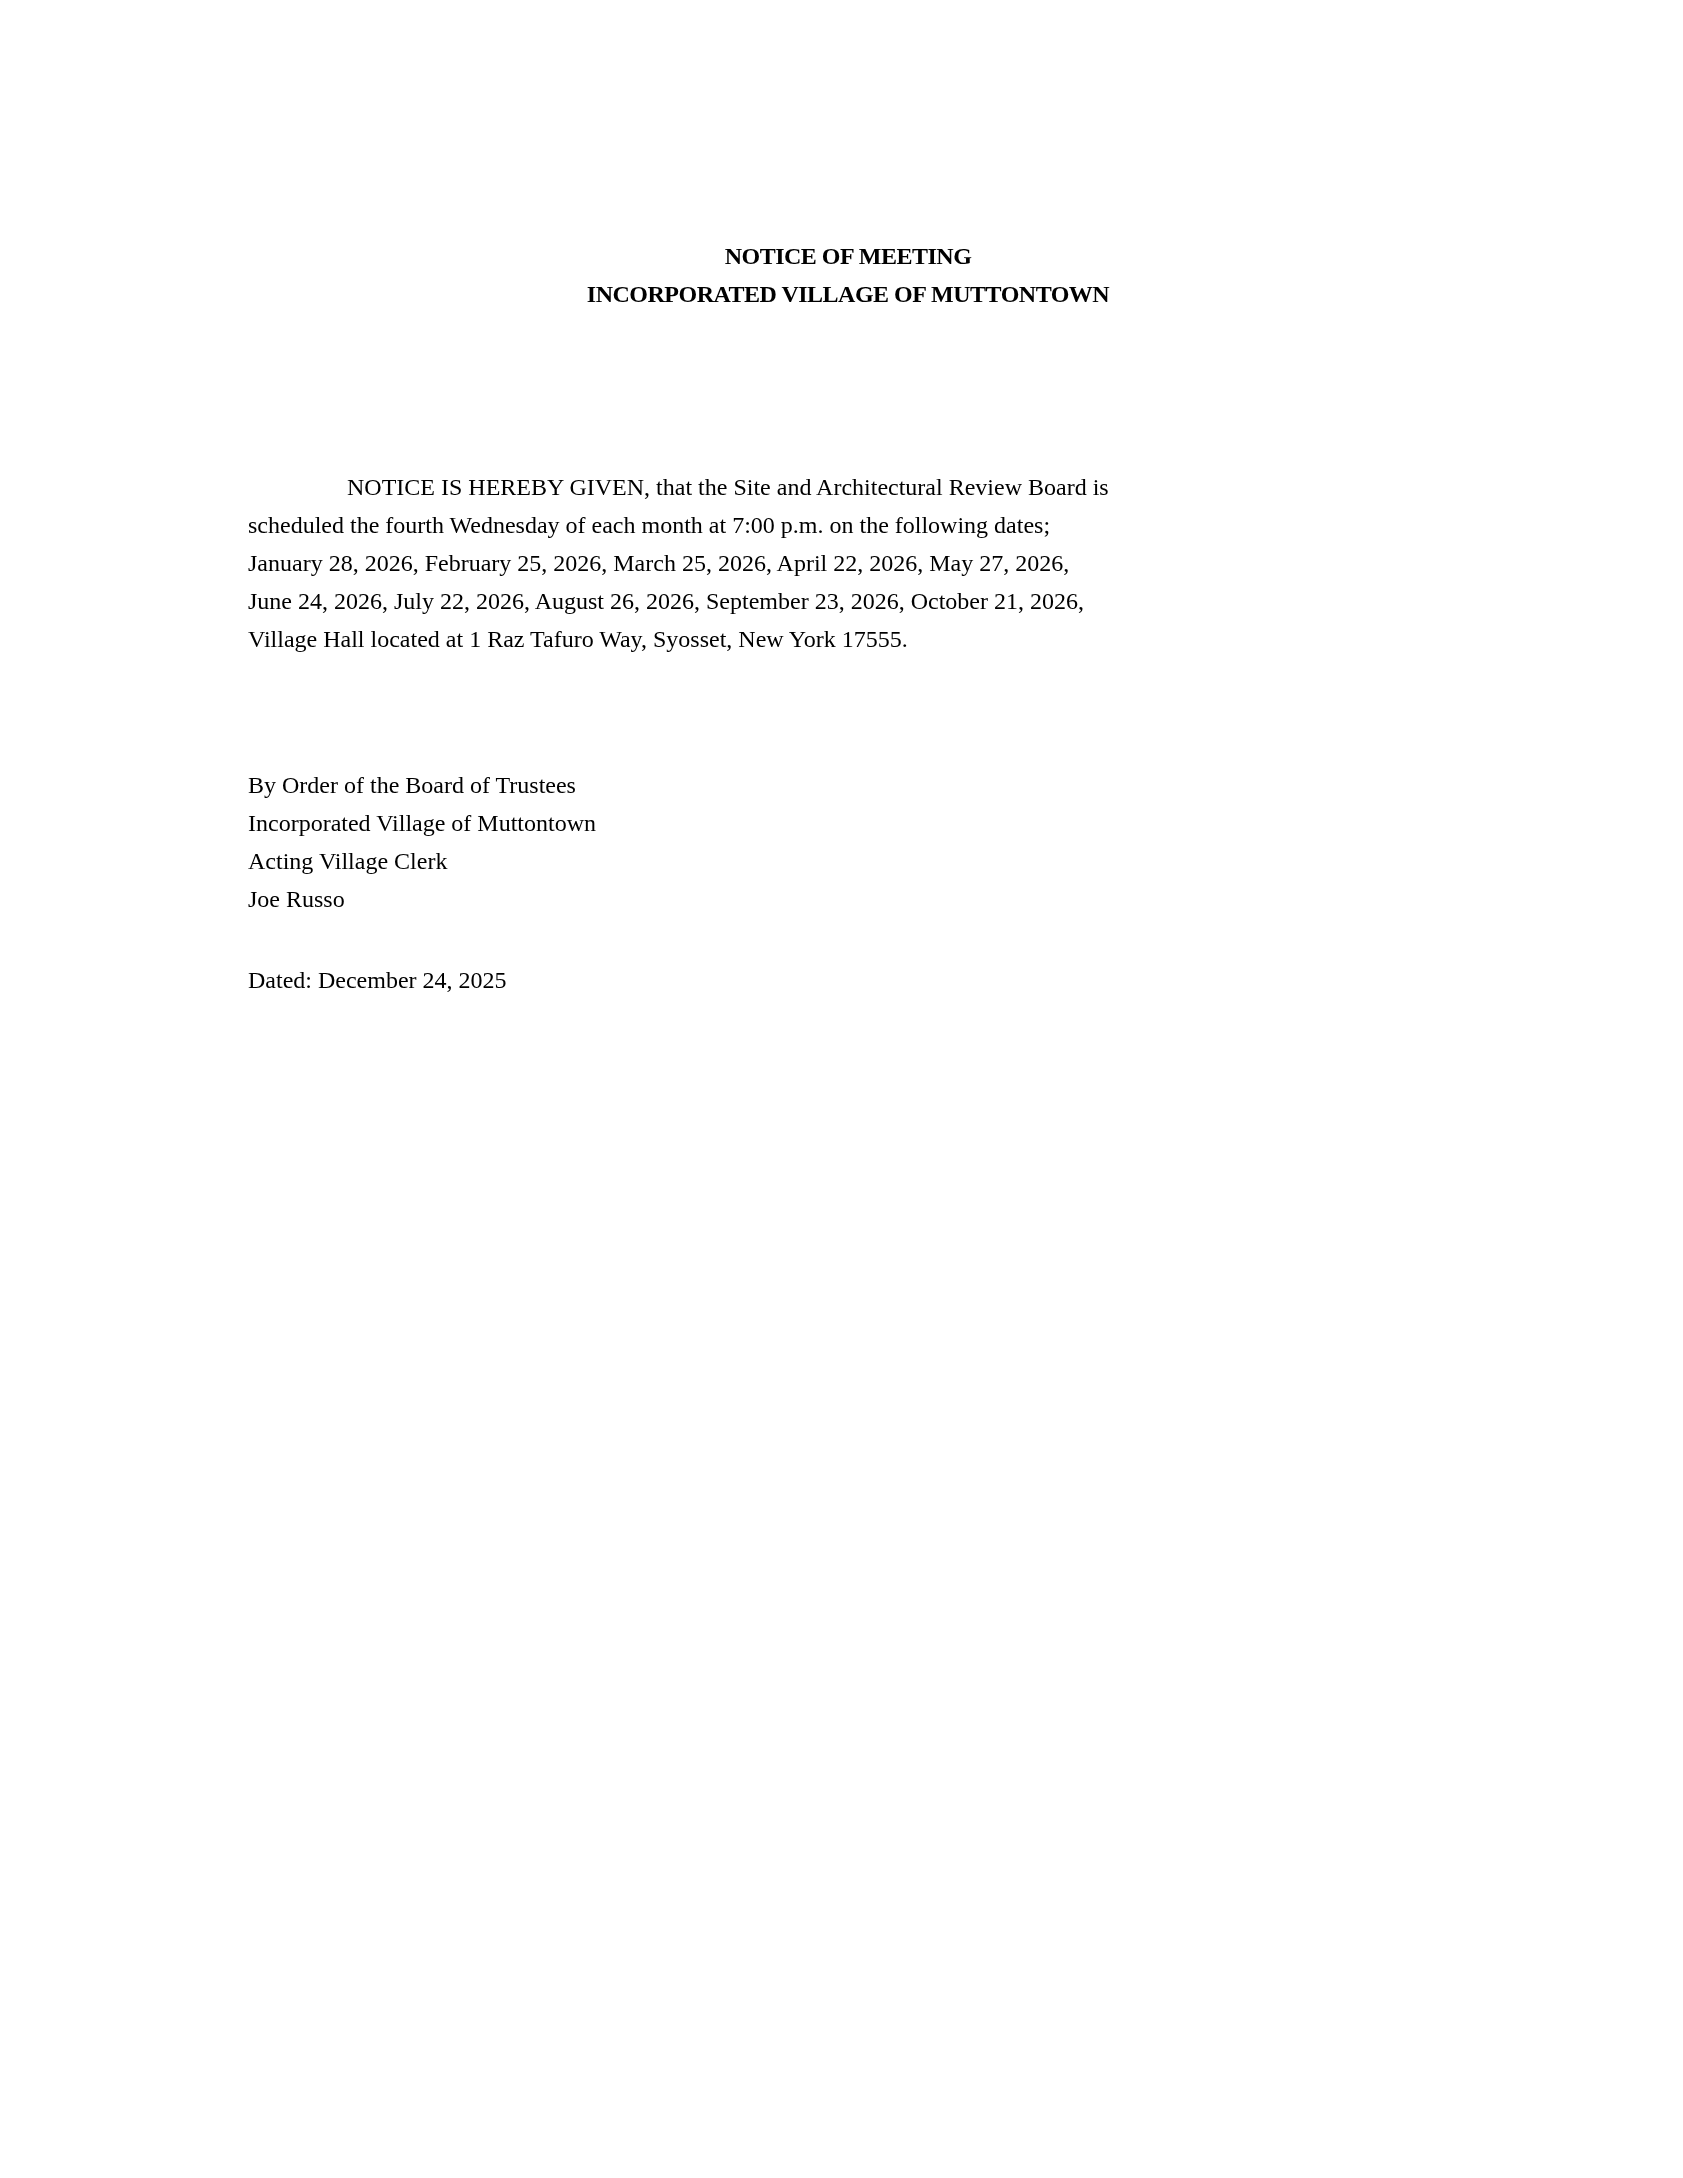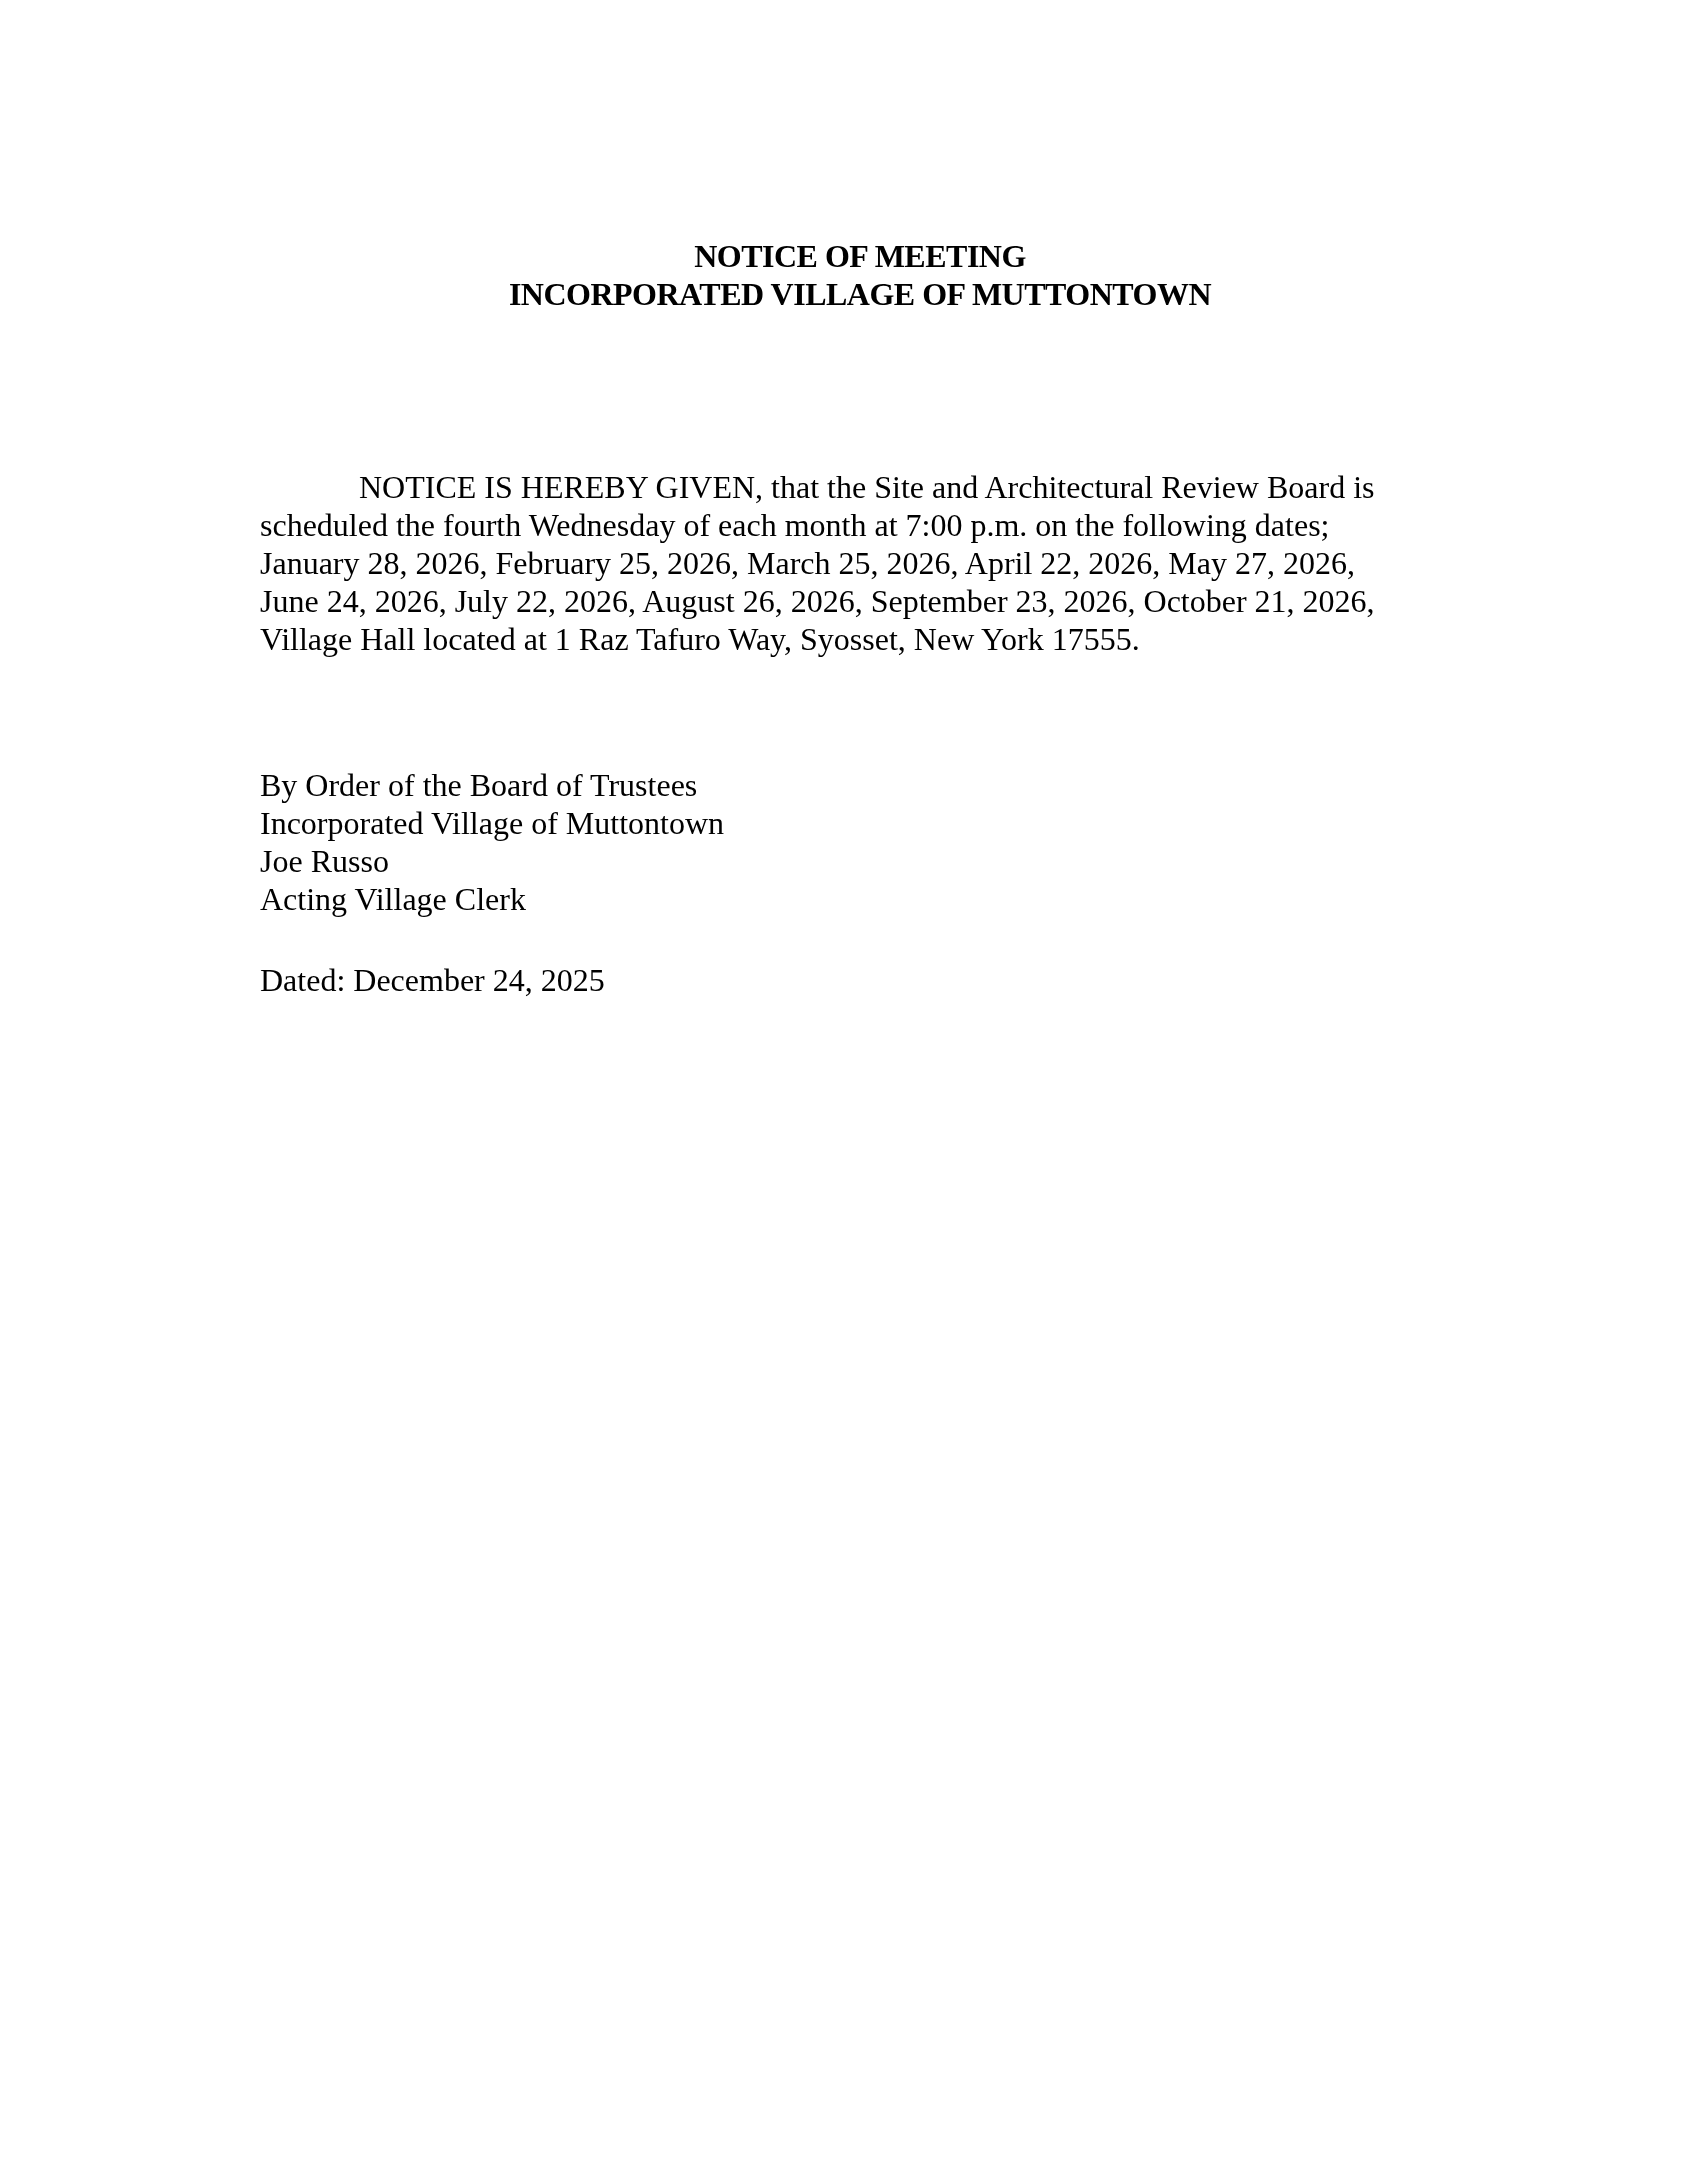--- a/index.html
+++ b/index.html
@@ -7,24 +7,23 @@
     padding: 0;
     background: #ffffff;
   }
   .page {
     position: relative;
     width: 1385px;
     height: 2178px;
     background: #ffffff;
     color: #000000;
     font-family: "Liberation Serif", "DejaVu Serif", serif;
-    font-size: 32px;
+    font-size: 24px;
     line-height: 38px;
     overflow: hidden;
-    margin-left: 12px;
   }
   .doc-title {
     position: absolute;
     top: 237px;
     left: 248px;
     width: 1200px;
     text-align: center;
     font-weight: bold;
     letter-spacing: -0.5px;
   }
@@ -68,20 +67,20 @@
     <div class="line first-line"><span class="lead-bold">NOTICE IS HEREBY GIVEN</span><span>, that the Site and Architectural Review Board is</span></div>
     <div class="line">scheduled the fourth Wednesday of each month at 7:00 p.m. on the following dates;</div>
     <div class="line">January 28, 2026, February 25, 2026, March 25, 2026, April 22, 2026, May 27, 2026,</div>
     <div class="line">June 24, 2026, July 22, 2026, August 26, 2026, September 23, 2026, October 21, 2026,</div>
     <div class="line">Village Hall located at 1 Raz Tafuro Way, Syosset, New York 17555.</div>
   </div>
 
   <div class="sig-block">
     <div class="line">By Order of the Board of Trustees</div>
     <div class="line">Incorporated Village of Muttontown</div>
+    <div class="line">Acting Village Clerk</div>
     <div class="line">Joe Russo</div>
-    <div class="line">Acting Village Clerk</div>
   </div>
 
   <div class="dated-line line">Dated: December 24, 2025</div>
 
 </div>
 
 
 </body></html>

